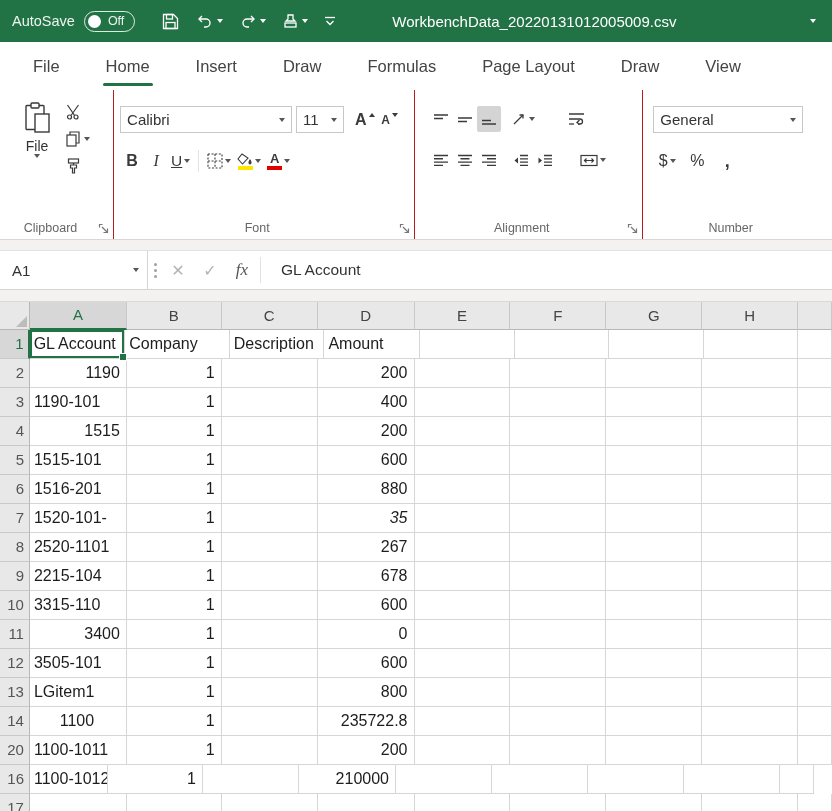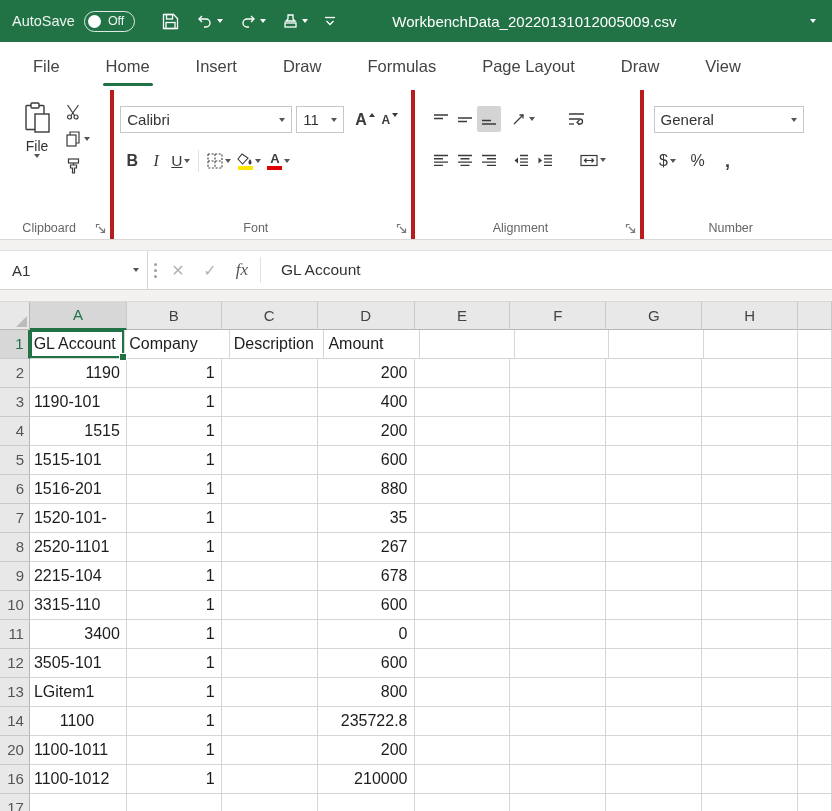--- a/index.html
+++ b/index.html
@@ -24,21 +24,21 @@
 
   
   .tabsrow{height:48px;display:flex;align-items:stretch;background:#fff;padding-left:10px;}
   .rtab{display:flex;align-items:center;padding:0 23px;font-size:16.5px;color:#444;
     position:relative;cursor:pointer;white-space:nowrap;}
   .rtab.active::after{content:'';position:absolute;left:20px;right:20px;bottom:4px;height:3px;
     background:var(--accent);border-radius:2px;}
 
   
   .ribbon{height:150px;display:flex;background:#fff;border-bottom:1px solid #d8d8d8;padding-left:2px;}
-  .grp{position:relative;border-right:4px solid #b91c1c;padding:0 6px;height:100%;}
+  .grp{position:relative;border-right:1px solid #b91c1c;padding:0 6px;height:100%;}
   .grp-label{position:absolute;bottom:4px;left:0;right:14px;text-align:center;
     font-size:12.5px;color:#666;white-space:nowrap;}
   .launcher{position:absolute;right:4px;bottom:5px;cursor:pointer;}
   .r1{display:flex;align-items:center;margin-top:16px;}
   .r2{display:flex;align-items:center;margin-top:15px;}
   .btn{height:26px;min-width:24px;display:flex;align-items:center;justify-content:center;
     gap:2px;padding:0 3px;color:#3b3a39;cursor:pointer;}
   .btn.active{background:#d4d4d4;border-radius:2px;}
   .combo{height:27px;border:1px solid #c9c7c5;background:#fff;display:flex;align-items:center;
     justify-content:space-between;padding:0 6px;font-size:15px;color:#333;cursor:pointer;}
@@ -587,21 +587,21 @@
         <div class="row-h">7</div>
         <div class="cell" style="width: 97px;">
           <span class="txt">1520-101-</span>
         </div>
         <div class="cell num" style="width: 95px;">
           <span class="txt">1</span>
         </div>
         <div class="cell" style="width: 96px;">
           <span class="txt"></span>
         </div>
-        <div class="cell num" style="width: 97px;">
+        <div class="cell num" style="width: 97px; font-style: italic;">
           <span class="txt">35</span>
         </div>
         <div class="cell" style="width: 96px;">
           <span class="txt"></span>
         </div>
         <div class="cell" style="width: 96px;">
           <span class="txt"></span>
         </div>
         <div class="cell" style="width: 96px;">
           <span class="txt"></span>
@@ -848,21 +848,21 @@
         </div>
         <div class="cell" style="width: 96px;">
           <span class="txt"></span>
         </div>
         <div class="cell" style="width: 34px;">
           <span class="txt"></span>
         </div>
       </div>
       <div class="grid-row">
         <div class="row-h">16</div>
-        <div class="cell" style="width: 97px;">
+        <div class="cell" style="width: 78px;">
           <span class="txt">1100-1012</span>
         </div>
         <div class="cell num" style="width: 95px;">
           <span class="txt">1</span>
         </div>
         <div class="cell" style="width: 96px;">
           <span class="txt"></span>
         </div>
         <div class="cell num" style="width: 97px;">
           <span class="txt">210000</span>

